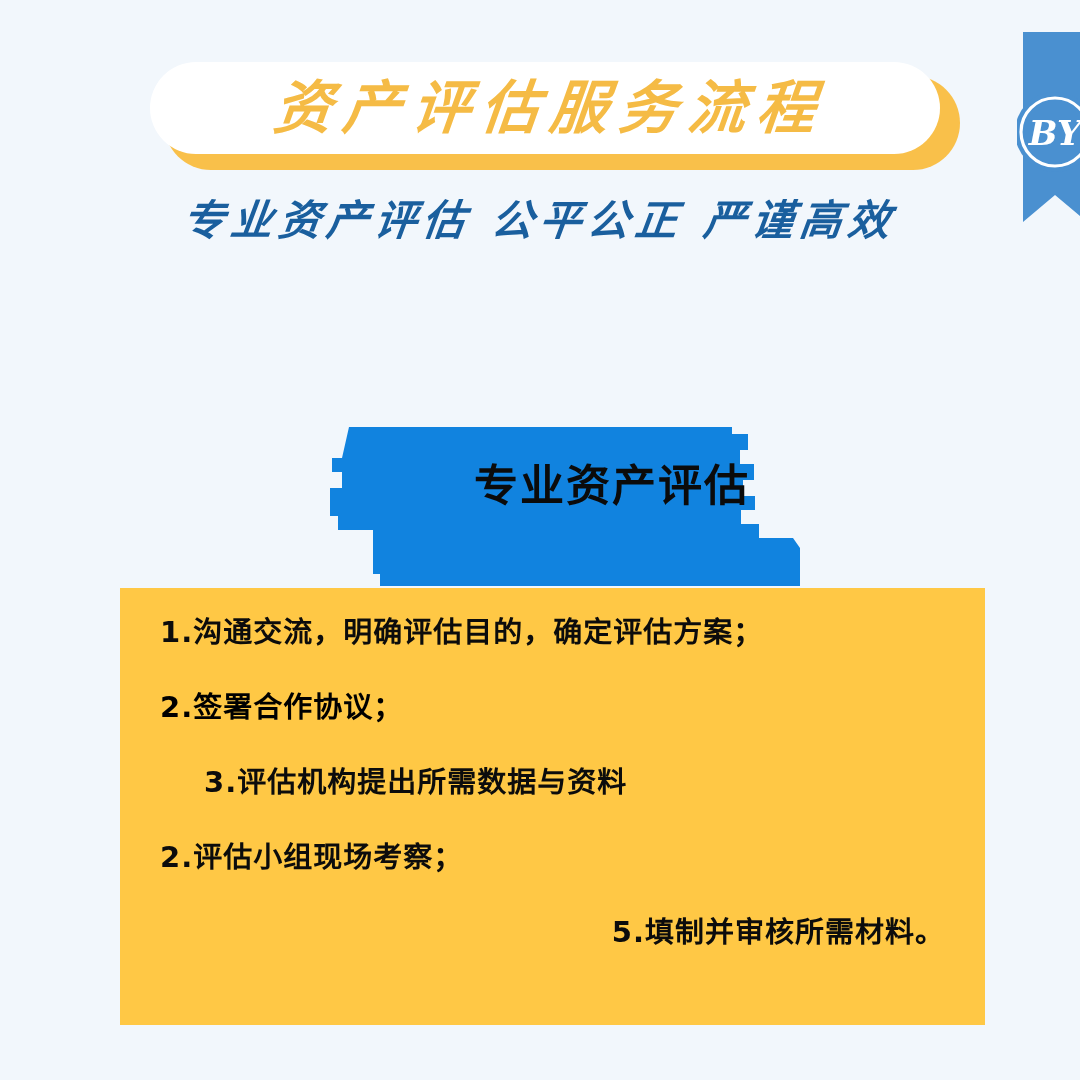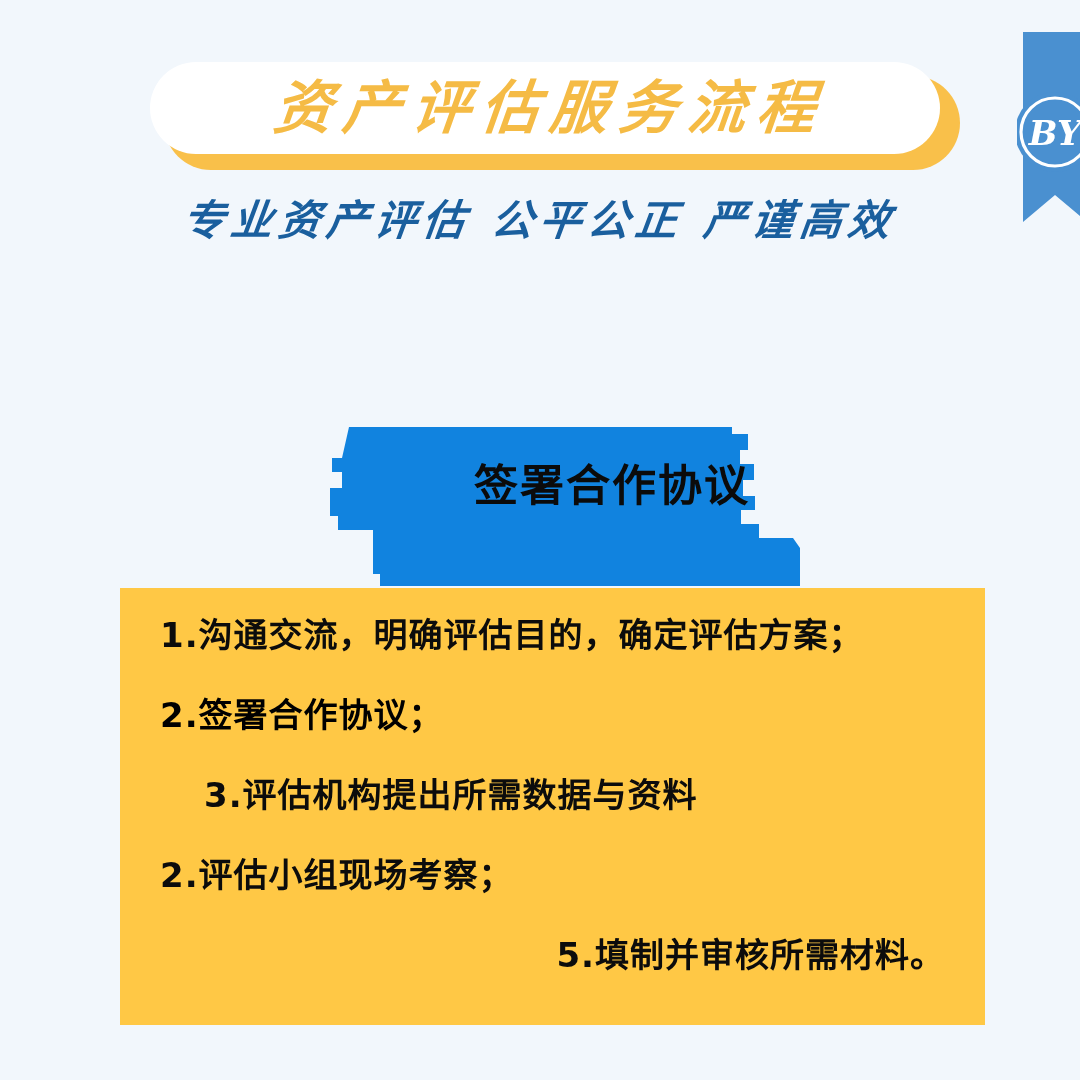--- a/index.html
+++ b/index.html
@@ -144,21 +144,21 @@
     padding: 30px 40px 20px 40px;
   }
   .steps {
     list-style: none;
     margin: 0;
     padding: 0;
   }
   .step {
     font-family: "DejaVu Sans", "Liberation Sans", sans-serif;
     font-weight: 700;
-    font-size: 34px;
+    font-size: 29px;
     letter-spacing: 1px;
     color: #0c0c0c;
     line-height: 1;
     margin: 0 0 46px 0;
     white-space: nowrap;
   }
   .step:last-child { margin-bottom: 0; }
 </style>
 </head>
 <body>
@@ -190,21 +190,21 @@
     <svg width="496" height="168" viewBox="0 0 496 168" xmlns="http://www.w3.org/2000/svg">
       <path d="M31 3
                L414 3 L414 10 L430 10 L430 26 L422 26 L422 40
                L436 40 L436 56 L425 56 L425 72 L437 72 L437 86
                L423 86 L423 100 L441 100 L441 114
                L475 114 L482 124 L482 162 L62 162 L62 150
                L55 150 L55 106 L20 106 L20 92 L12 92
                L12 64 L24 64 L24 48 L14 48 L14 34 L24 34
                Z" fill="#1183df"></path>
     </svg>
-    <div class="stage-label" style="color: rgb(11, 11, 11);">签署合作协议</div>
+    <div class="stage-label" style="color: rgb(11, 11, 11);">专业资产评估</div>
   </div>
 
   <div class="panel" style="background: rgb(255, 200, 69);">
     <ul class="steps">
       <li class="step" style="color: rgb(12, 12, 12);">1.沟通交流，明确评估目的，确定评估方案；</li>
       <li class="step" style="color: #000000;">2.签署合作协议；</li>
       <li class="step" style="color: rgb(12, 12, 12); margin-left: 44px;">3.评估机构提出所需数据与资料</li>
       <li class="step" style="color: rgb(12, 12, 12);">2.评估小组现场考察；</li>
       <li class="step" style="color: rgb(12, 12, 12); text-align: right;">5.填制并审核所需材料。</li>
     </ul>

